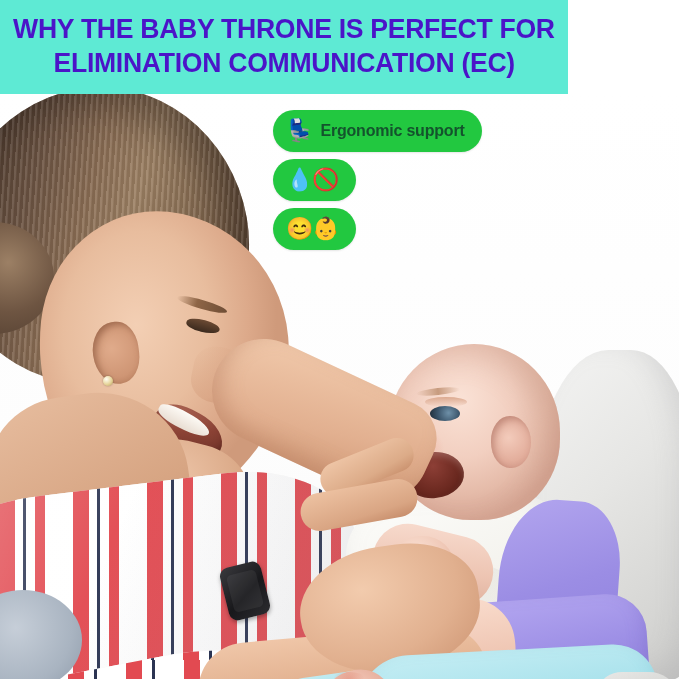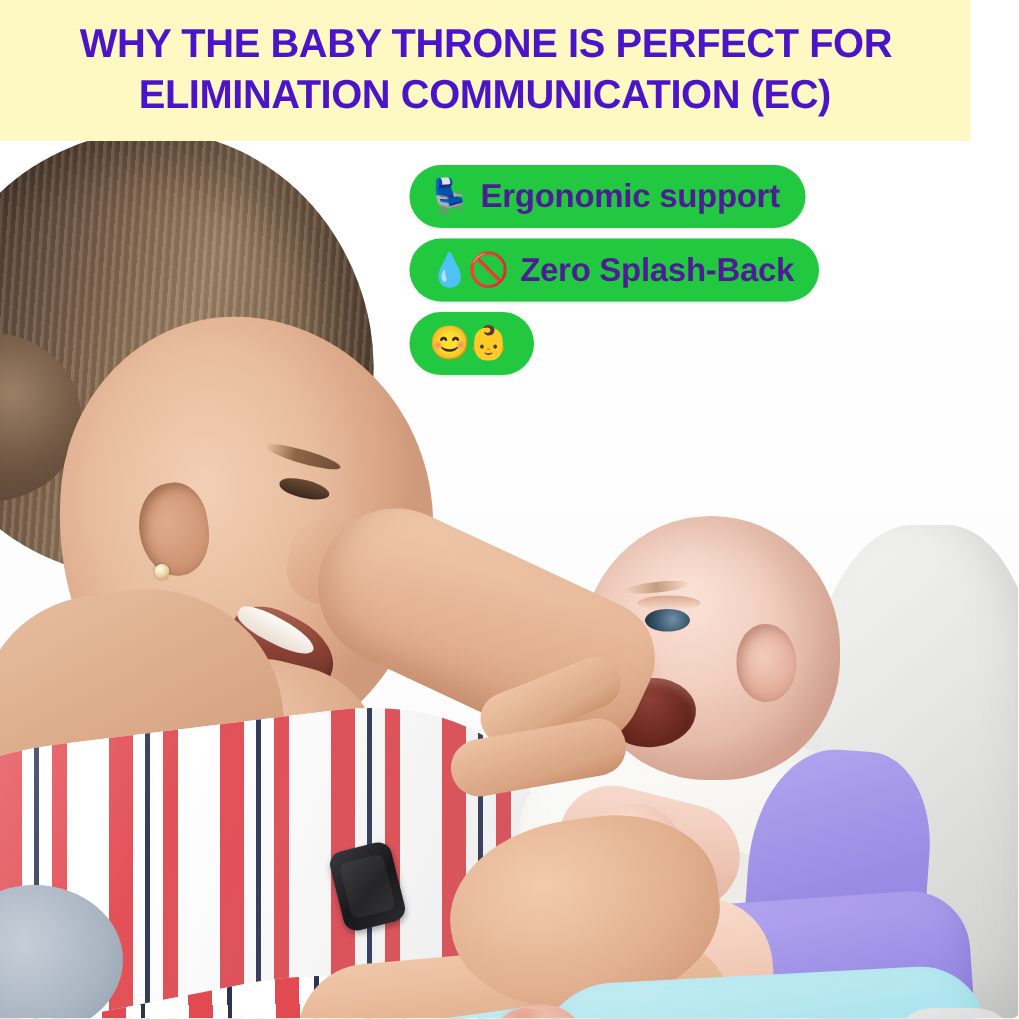--- a/index.html
+++ b/index.html
@@ -8,22 +8,22 @@
     font-family:"Liberation Sans", sans-serif;
     background:#ffffff;
   }
   #stage {
     position:relative; width:679px; height:679px;
     background:#ffffff; overflow:hidden;
   }
 
   
   .header-band {
-    position:absolute; left:0; top:0; width:647px; height:94px;
-    background:#fef9c3;
+    position:absolute; left:0; top:0; width:568px; height:94px;
+    background:#5eead4;
     display:flex; flex-direction:column;
     align-items:center; justify-content:center;
     gap:2px; z-index:40;
   }
   .title-line {
     color:#4b14c8;
     font-weight:bold;
     font-size:27px;
     letter-spacing:-0.3px;
     line-height:1.18;
@@ -381,23 +381,23 @@
     width:max-content;
     box-shadow:0 1px 2px rgba(0,0,0,0.10);
   }
   .badge-icons {
     display:inline-flex; align-items:center;
     font-size:22px; line-height:1;
     letter-spacing:-1px;
     flex:0 0 auto;
   }
   .badge-label {
-    color:#4c1d95;
+    color:#14532d;
     font-weight:bold;
-    font-size:22px;
+    font-size:16px;
     line-height:1;
     white-space:nowrap;
     letter-spacing:-0.2px;
     font-family:"Liberation Sans", sans-serif;
   }
 </style>
 </head>
 <body>
 
 <div id="stage">
@@ -465,20 +465,19 @@
     <div class="title-line">ELIMINATION COMMUNICATION (EC)</div>
   </div>
 
   <div class="badge-stack">
     <div class="badge">
       <span class="badge-icons">💺</span>
       <span class="badge-label">Ergonomic support</span>
     </div>
     <div class="badge">
       <span class="badge-icons">💧🚫</span>
-      <span class="badge-label">Zero Splash-Back</span>
     </div>
     <div class="badge">
       <span class="badge-icons">😊👶</span>
     </div>
   </div>
 
 </div>
 
 </body></html>

